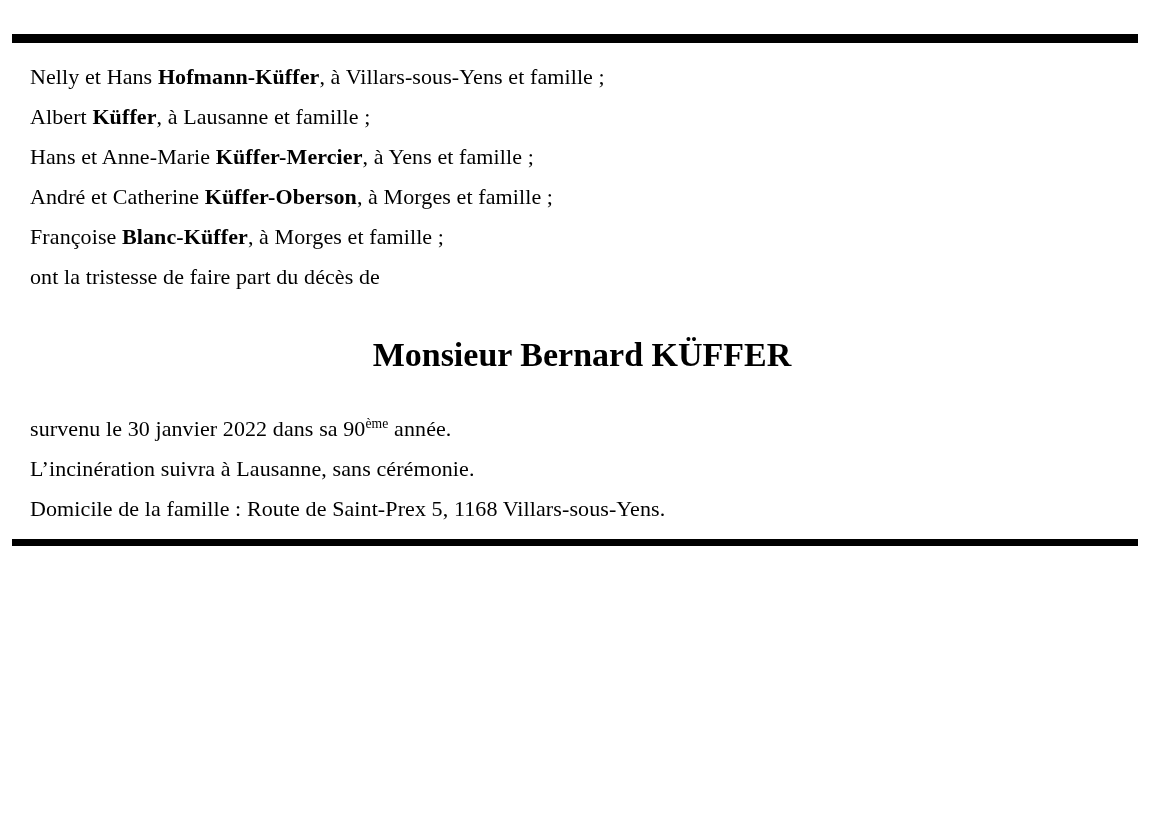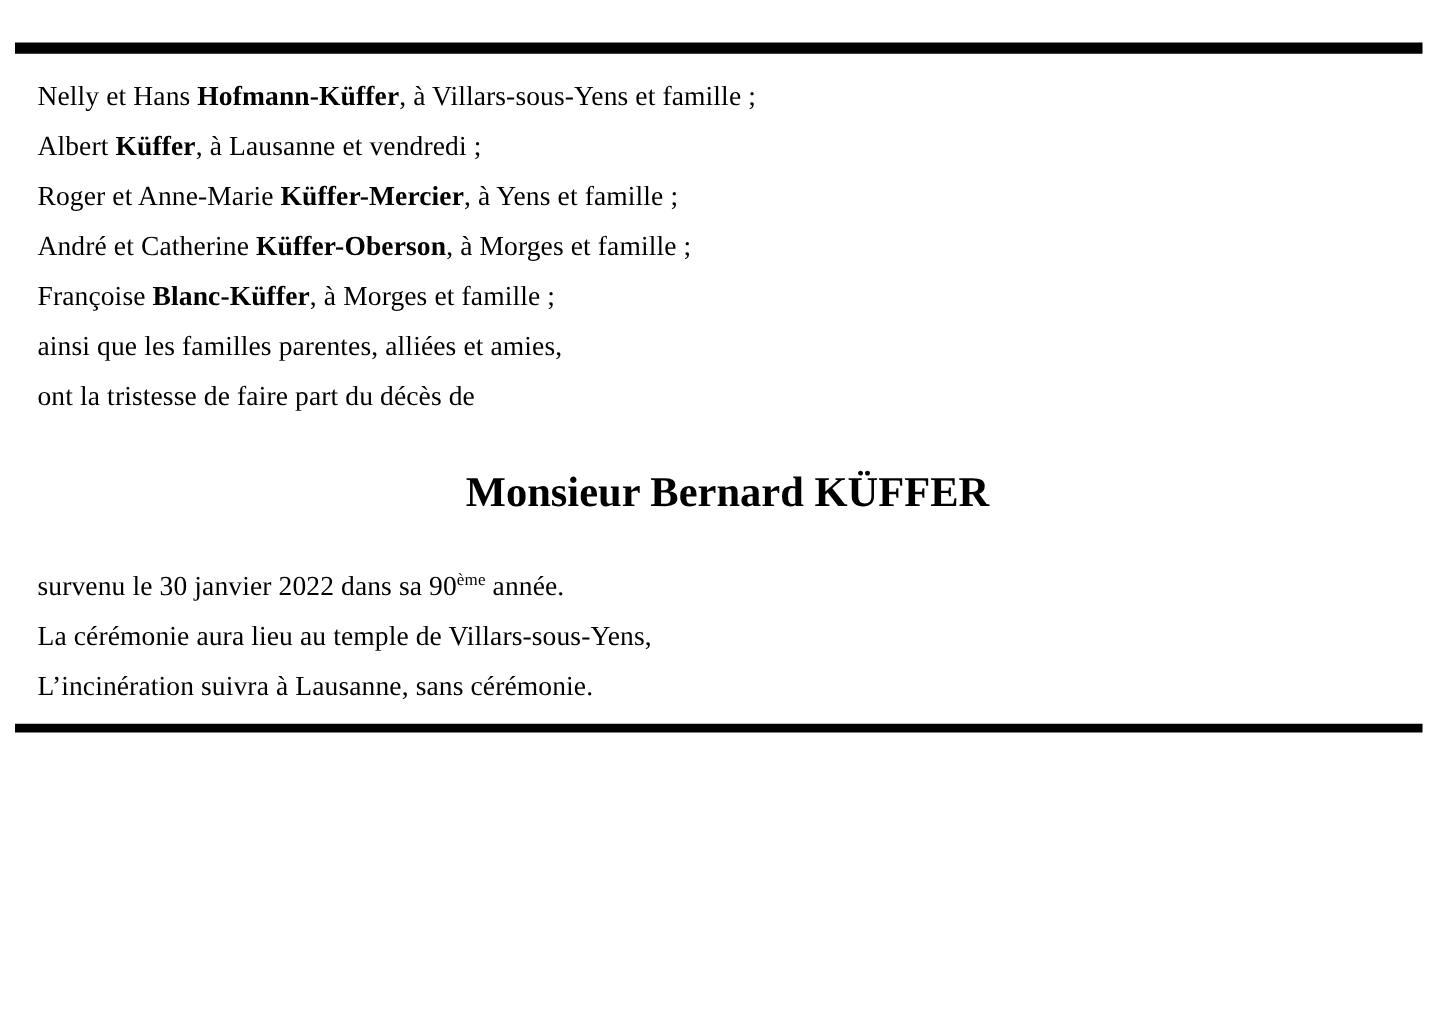--- a/index.html
+++ b/index.html
@@ -63,32 +63,31 @@
 </head>
 <body>
 
 <div class="notice">
 
   <div class="rule rule-top"></div>
 
   <div class="body-block">
     <div id="family-list">
         <div class="line"><span>Nelly et Hans </span><b>Hofmann-Küffer</b><span>, à Villars-sous-Yens et famille ;</span></div>
-        <div class="line"><span>Albert </span><b>Küffer</b><span>, à Lausanne et vendredi ;</span></div>
-        <div class="line"><span>Roger et Anne-Marie </span><b>Küffer-Mercier</b><span>, à Yens et famille ;</span></div>
+        <div class="line"><span>Albert </span><b>Küffer</b><span>, à Lausanne et famille ;</span></div>
+        <div class="line"><span>Hans et Anne-Marie </span><b>Küffer-Mercier</b><span>, à Yens et famille ;</span></div>
         <div class="line"><span>André et Catherine </span><b>Küffer-Oberson</b><span>, à Morges et famille ;</span></div>
         <div class="line"><span>Françoise </span><b>Blanc-Küffer</b><span>, à Morges et famille ;</span></div>
-        <div class="line"><span>ainsi que les familles parentes, alliées et amies,</span></div>
         <div class="line"><span>ont la tristesse de faire part du décès de</span></div>
       </div>
 
     <div class="deceased">Monsieur Bernard KÜFFER</div>
 
     <div id="detail-list">
         <div class="line"><span>survenu le 30 janvier 2022 dans sa 90</span><span class="sup">ème</span><span> année.</span></div>
-        <div class="line"><span>La cérémonie aura lieu au temple de Villars-sous-Yens,</span></div>
         <div class="line"><span>L’incinération suivra à Lausanne, sans cérémonie.</span></div>
+        <div class="line"><span>Domicile de la famille : Route de Saint-Prex 5, 1168 Villars-sous-Yens.</span></div>
       </div>
   </div>
 
   <div class="rule rule-bottom"></div>
 
 </div>
 
 </body></html>

